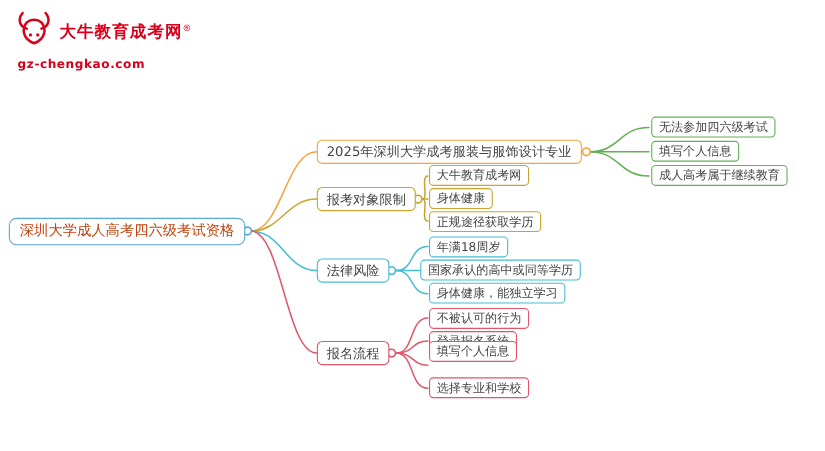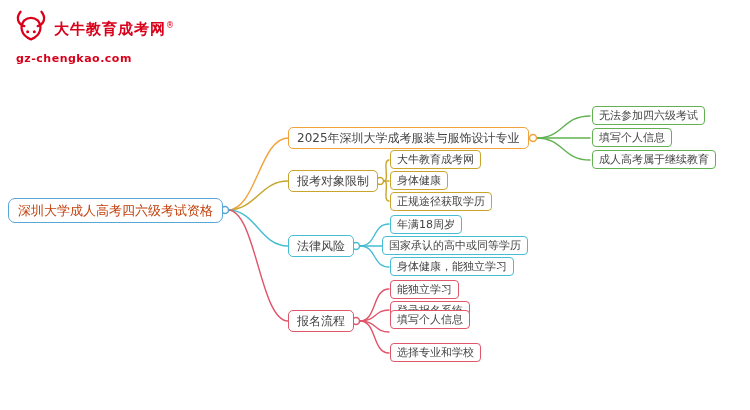--- a/index.html
+++ b/index.html
@@ -96,16 +96,16 @@
 <div class="node leaf bc-yellow" style="left:390px;top:150px">大牛教育成考网</div>
 <div class="node leaf bc-yellow" style="left:390px;top:171px">身体健康</div>
 <div class="node leaf bc-yellow" style="left:390px;top:192px">正规途径获取学历</div>
 
 <div class="node branch bc-teal" style="left:288px;top:235px">法律风险</div>
 <div class="node leaf bc-teal" style="left:390px;top:215px">年满18周岁</div>
 <div class="node leaf bc-teal" style="left:382px;top:236px">国家承认的高中或同等学历</div>
 <div class="node leaf bc-teal" style="left:390px;top:257px">身体健康，能独立学习</div>
 
 <div class="node branch bc-red" style="left:288px;top:310px">报名流程</div>
-<div class="node leaf bc-red" style="left:390px;top:280px">能独立学习</div>
+<div class="node leaf bc-red" style="left:390px;top:280px">不被认可的行为</div>
 <div class="node leaf bc-red" style="left:390px;top:301px">登录报名系统</div>
 <div class="node leaf bc-red" style="left:390px;top:310px">填写个人信息</div>
 <div class="node leaf bc-red" style="left:390px;top:343px">选择专业和学校</div>
 
 </body></html>

